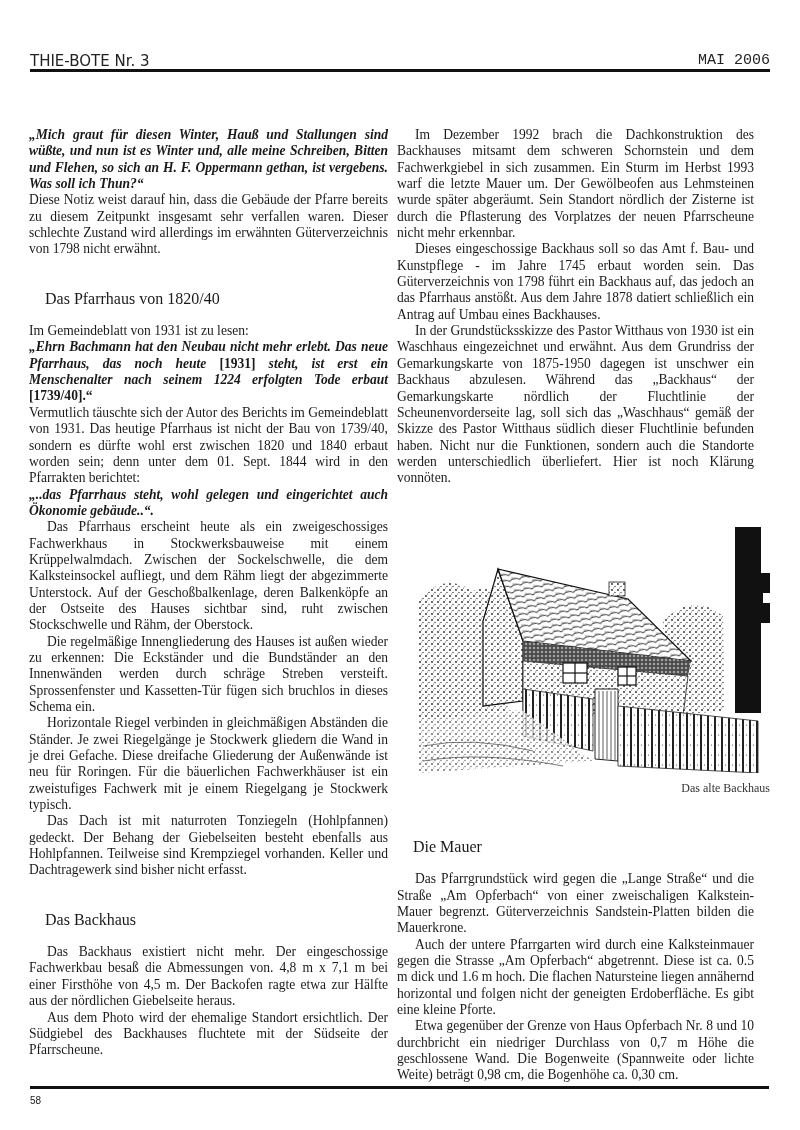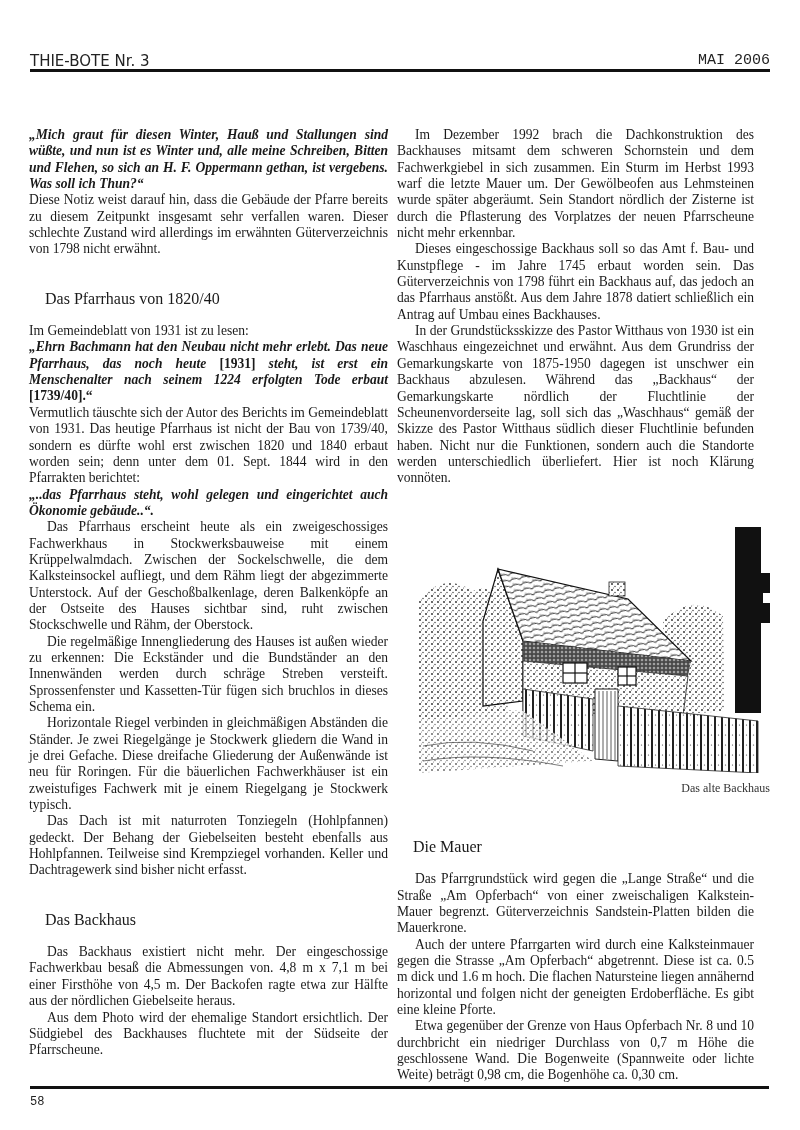--- a/index.html
+++ b/index.html
@@ -3,21 +3,21 @@
 <meta charset="utf-8">
 <style>
   html, body { margin:0; padding:0; background:#ffffff; }
   body { width:800px; height:1130px; position:relative; overflow:hidden; color:#1a1a1a; }
   .running-head { position:absolute; left:30px; top:50px; width:740px; height:20px;
     font-family:"DejaVu Sans", sans-serif; font-size:15px; letter-spacing:0; color:#222; }
   .running-head .left { position:absolute; left:0; top:2px; }
   .running-head .right { position:absolute; right:0; top:2px;font-family:Liberation Mono, monospace; }
   .rule-top { position:absolute; left:30px; top:69px; width:740px; height:3px; background:#111; }
   .rule-bottom { position:absolute; left:30px; top:1086px; width:739px; height:2.5px; background:#111; }
-  .page-number { position:absolute; left:30px; top:1095px; font-family:Liberation Mono, monospace; font-size:12px; color:#222; }
+  .page-number { position:absolute; left:30px; top:1095px; font-family:Liberation Sans, sans-serif; font-size:10px; color:#222; }
 
   .col { position:absolute; top:127px; font-family:"Liberation Serif", serif; font-size:13.55px; line-height:16.35px; text-align:justify; }
   .col-left { left:29px; width:359px; }
   .col-right { left:397px; width:357px; }
   .col p { margin:0; }
   .col p.ind { text-indent:18px; }
   .col p.quote { font-style:italic;font-weight:bold; }
   .col p.quote .up { font-style:normal; }
   .col h3 { margin:16px; font-size:16px; font-weight:normal; line-height:16.35px; }
   .gap { height:17px; }

